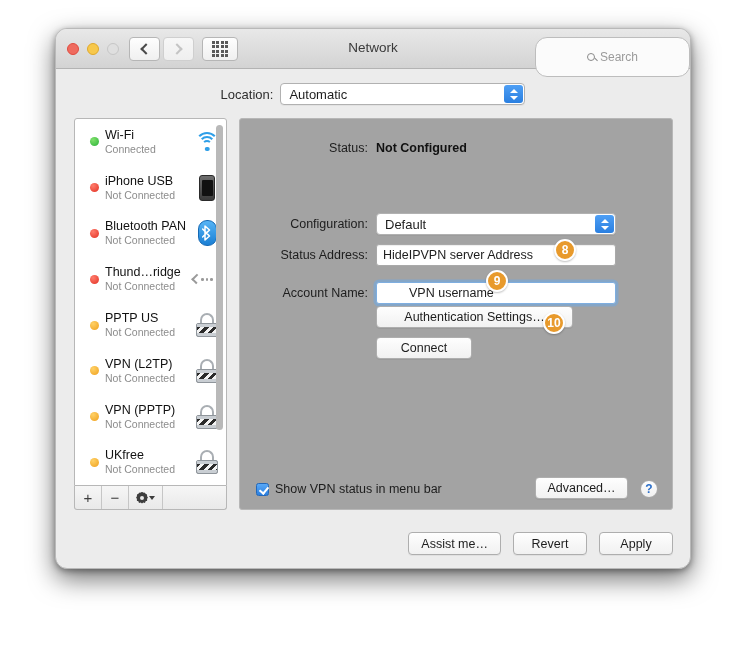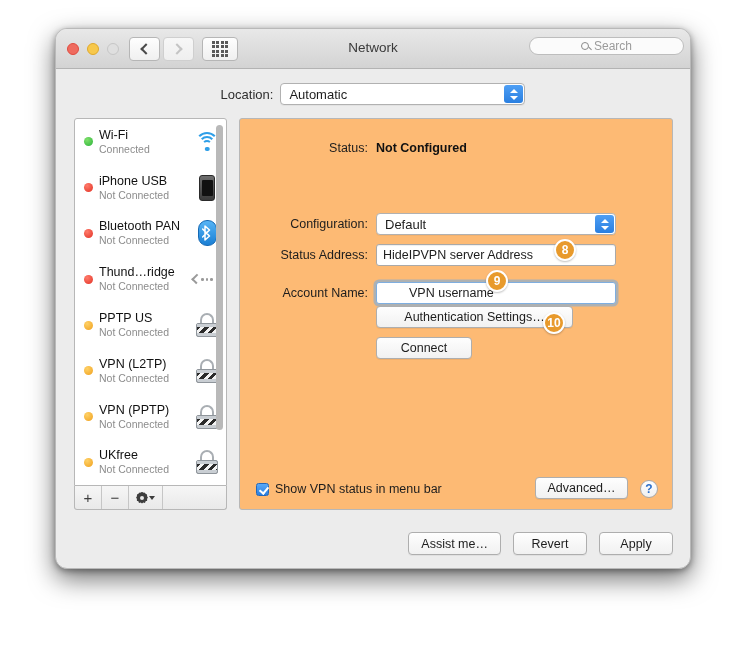--- a/index.html
+++ b/index.html
@@ -56,22 +56,22 @@
     display: flex; align-items: center; justify-content: center;
   }
   .dotgrid { display: grid; grid-template-columns: repeat(4, 3px); gap: 1.5px; }
   .dotgrid i { width: 3px; height: 3px; background: #5a5a5a; display: block; }
 
   .wintitle {
     position: absolute; left: 0; right: 0; top: 11px;
     text-align: center; font-size: 13.5px; color: #3a3a3a;
   }
   .searchbox {
-    position: absolute; right: 6px; top: 8px;
-    width: 155px; height: 18px; border-radius: 12px;
+    position: absolute; right: 0; top: 8px;
+    width: 155px; height: 40px; border-radius: 12px;
     background: #fbfbfb; border: 1px solid #bdbdbd;
     display: flex; align-items: center; justify-content: center; gap: 5px;
   }
   .mag { width: 8px; height: 8px; border: 1.4px solid #8a8a8a; border-radius: 50%; position: relative; }
   .mag::after { content:""; position: absolute; width: 4px; height: 1.4px; background: #8a8a8a;
                 right: -4px; bottom: 0px; transform: rotate(45deg); }
   .searchph { font-size: 12px; color: #9b9b9b; }
 
   
   .locrow {
@@ -102,21 +102,21 @@
   .sidebar {
     position: absolute; left: 18px; top: 6px;
     width: 153px; height: 368px;
     background: #ffffff; border: 1px solid #b7b7b7;
     border-radius: 3px 3px 0 0;
     overflow: hidden;
   }
   .netlist { position: absolute; left:0; top:0; right:0; bottom:0; }
   .netrow {
     position: relative; height: 45.8px;
-    display: flex; align-items: center; padding-left: 9px;
+    display: flex; align-items: center; padding-left: 15px;
   }
   .dot { width: 9px; height: 9px; border-radius: 50%; flex: 0 0 auto; margin-right: 6px; }
   .dot.green { background: radial-gradient(circle at 35% 30%, #7fe06a, #2bb23a); }
   .dot.red   { background: radial-gradient(circle at 35% 30%, #ff7b6b, #e23124); }
   .dot.amber { background: radial-gradient(circle at 35% 30%, #ffd166, #efa01e); }
   .ntext { flex: 1 1 auto; min-width: 0; }
   .nname { font-size: 12.5px; color: #111; line-height: 15px; white-space: nowrap; overflow: hidden; }
   .nstat { font-size: 10.5px; color: #8c8c8c; line-height: 13px; }
   .nicon { width: 30px; height: 30px; flex: 0 0 auto; margin-right: 4px;
            display: flex; align-items: center; justify-content: center; }
@@ -188,21 +188,21 @@
                      clip-path: polygon(50% 0,61% 8%,75% 4%,80% 18%,95% 22%,92% 37%,100% 50%,92% 63%,95% 78%,80% 82%,75% 96%,61% 92%,50% 100%,39% 92%,25% 96%,20% 82%,5% 78%,8% 63%,0 50%,8% 37%,5% 22%,20% 18%,25% 4%,39% 8%); }
   .gear-ic::after { content:""; position:absolute; left:4px; top:4px; width:4px;height:4px;
                     border-radius:50%; background:#e9e9e9; }
   .caret { width:0;height:0;border-left:3px solid transparent;border-right:3px solid transparent;
            border-top:4px solid #3d3d3d; }
 
   
   .panel {
     position: absolute; left: 183px; top: 6px; right: 17px;
     height: 392px;
-    background: #fdba74; border: 1px solid #b7b7b7; border-radius: 3px; text-decoration: underline;
+    background: #a3a3a3; border: 1px solid #b7b7b7; border-radius: 3px; text-decoration: underline;
   }
   .formrow { position: absolute; display: flex; align-items: center; }
   .flabel { font-size: 12.5px; color: #1d1d1d; text-align: right; width: 118px; margin-right: 8px; }
   .fvalue-bold { font-size: 12.5px; font-weight: bold; color: #111; }
 
   .textfield {
     height: 22px; border-radius: 3px; background: #fff; border: 1px solid #a9a9a9;
     display: flex; align-items: center; padding-left: 6px; font-size: 12.5px; color: #1d1d1d;
     box-shadow: inset 0 1px 1px rgba(0,0,0,0.07);
   }

